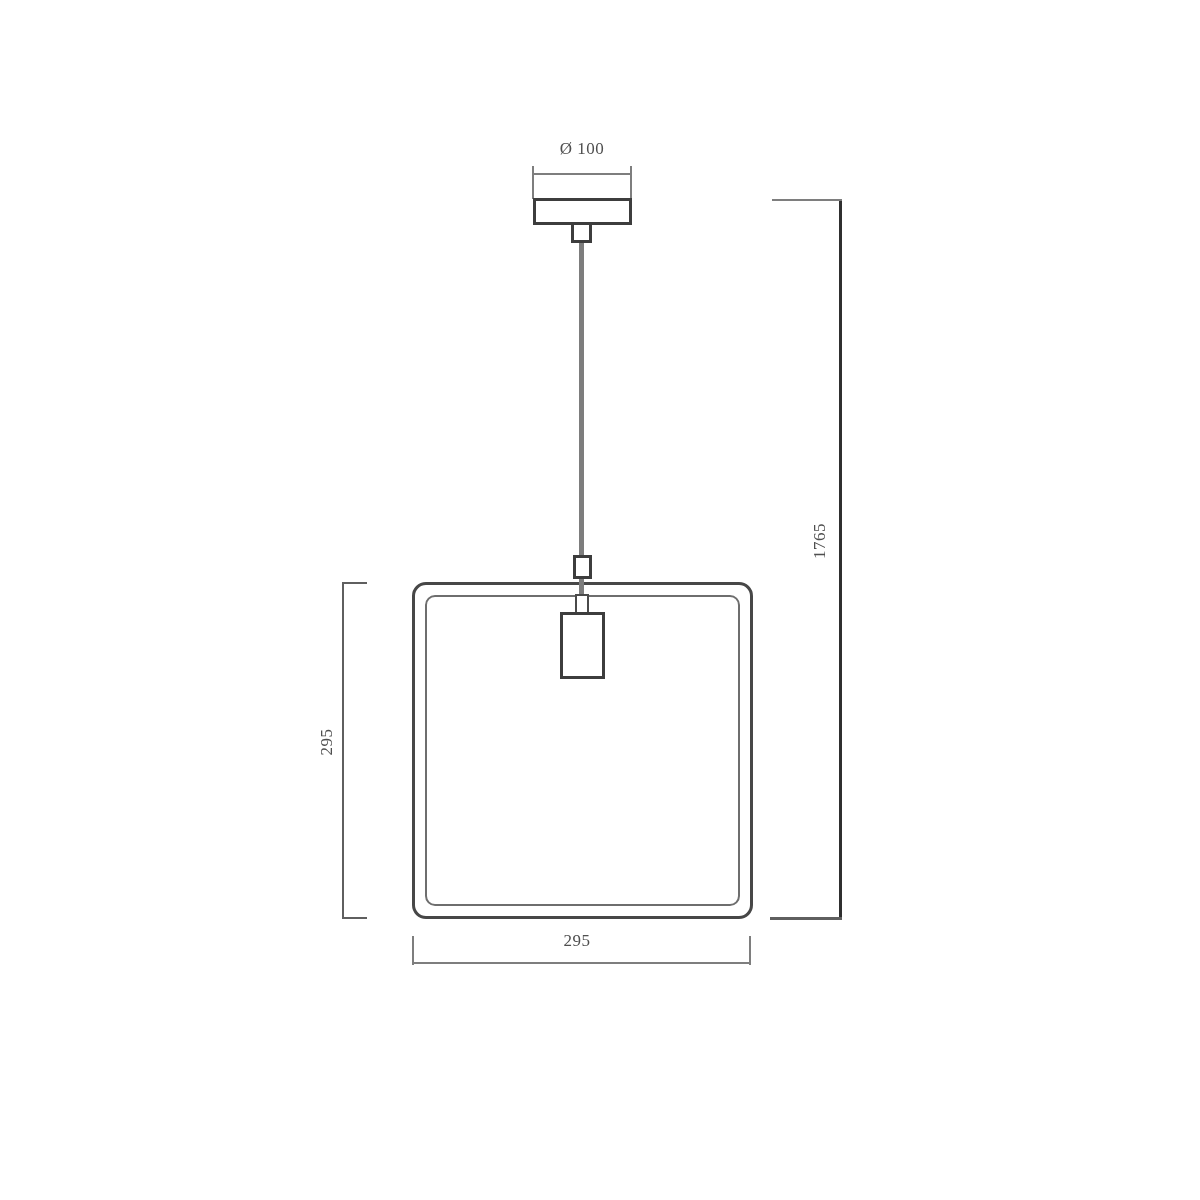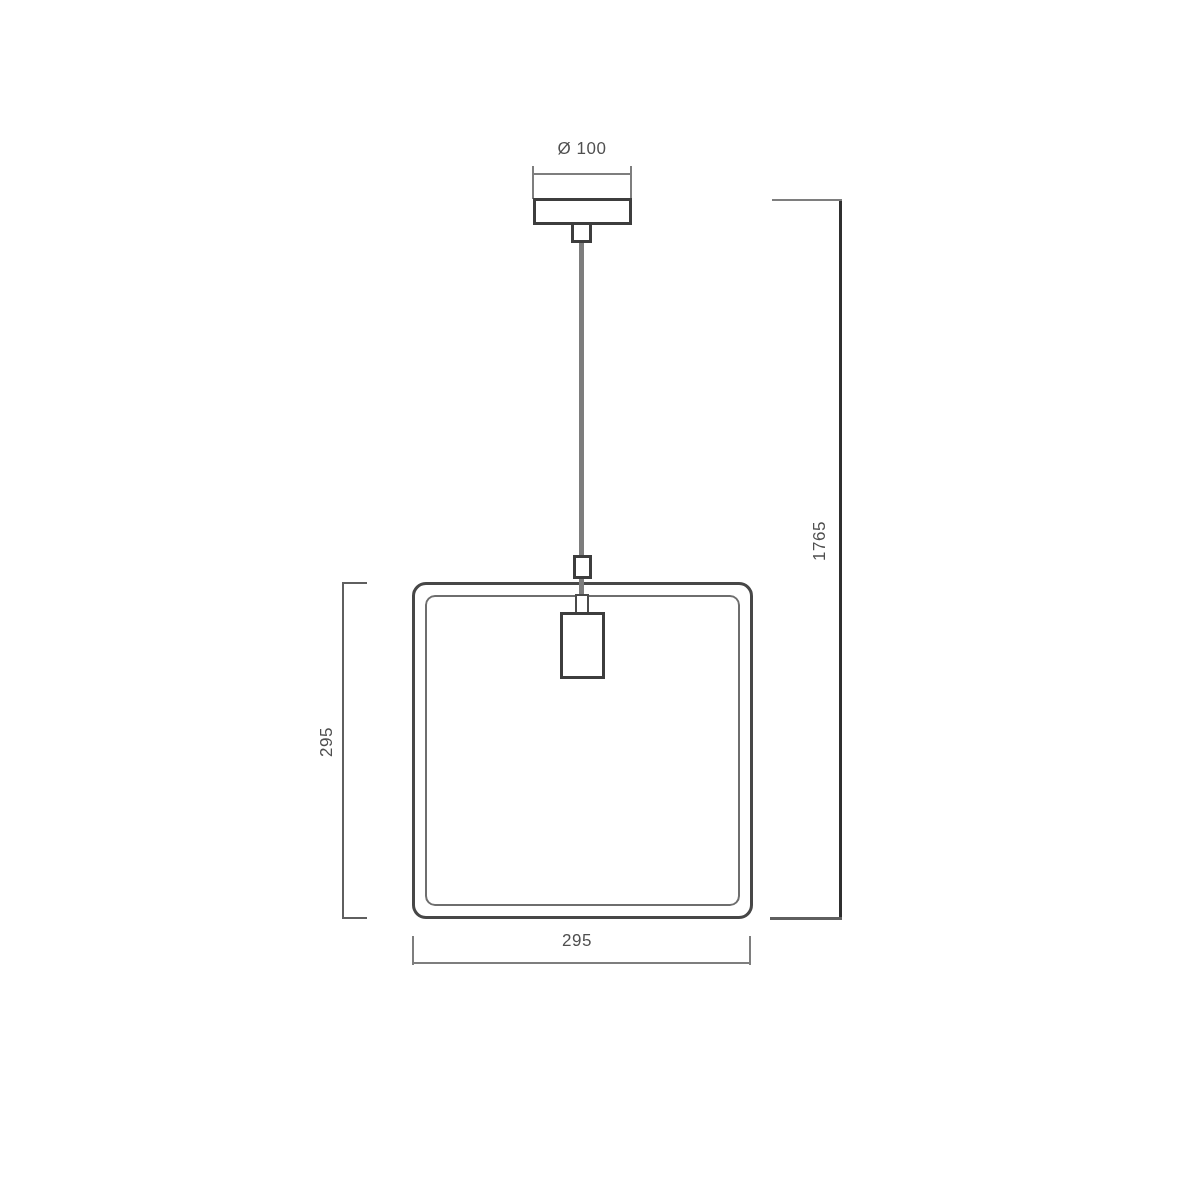--- a/index.html
+++ b/index.html
@@ -1,21 +1,21 @@
 <!DOCTYPE html>
 <html><head>
 <meta charset="utf-8">
 <style>
   html, body { margin: 0; padding: 0; background: #ffffff; }
   .canvas {
     position: relative;
     width: 1200px;
     height: 1200px;
     background: #ffffff;
-    font-family: Liberation Sans, sans-serif;
+    font-family: Liberation Serif, serif;
     overflow: hidden;
   }
   .abs { position: absolute; box-sizing: border-box; }
 
   
   .obj-rect   { background: #ffffff; border: 3px solid #3d3d3d; }
   .obj-rect-thin { background: #ffffff; border: 2px solid #4a4a4a; }
   .frame-outer{ background: transparent; border: 3px solid #474747; border-radius: 14px; }
   .frame-inner{ background: transparent; border: 2px solid #6e6e6e; border-radius: 10px; }
   .cable      { background: #7d7d7d; }

